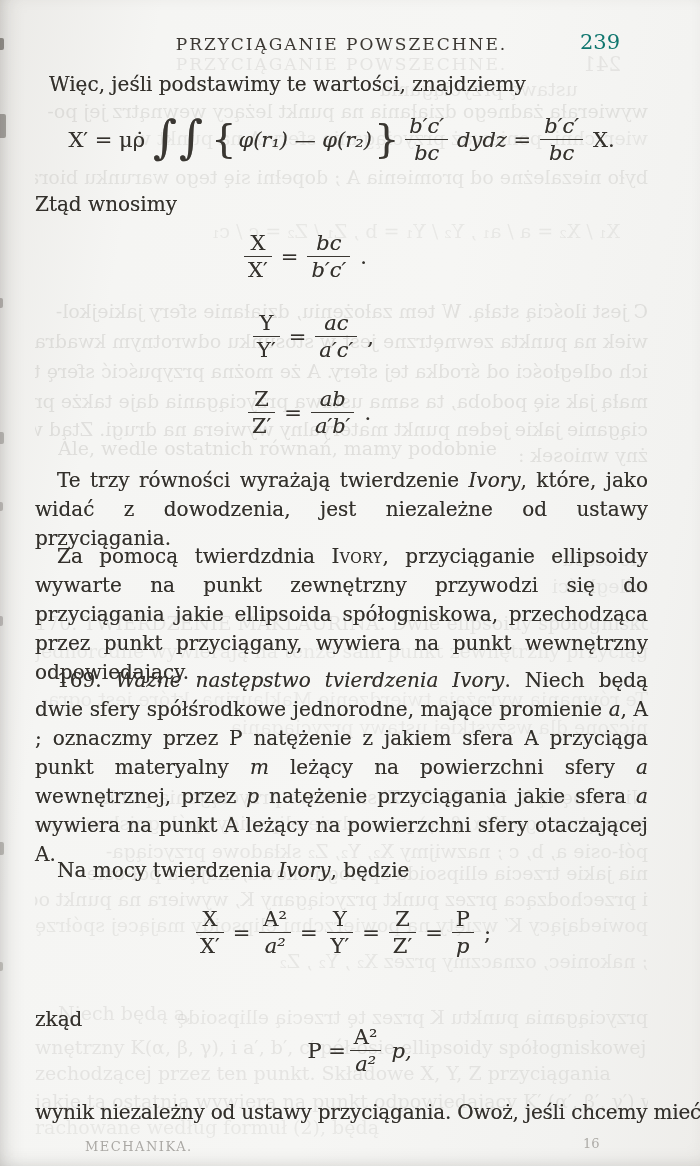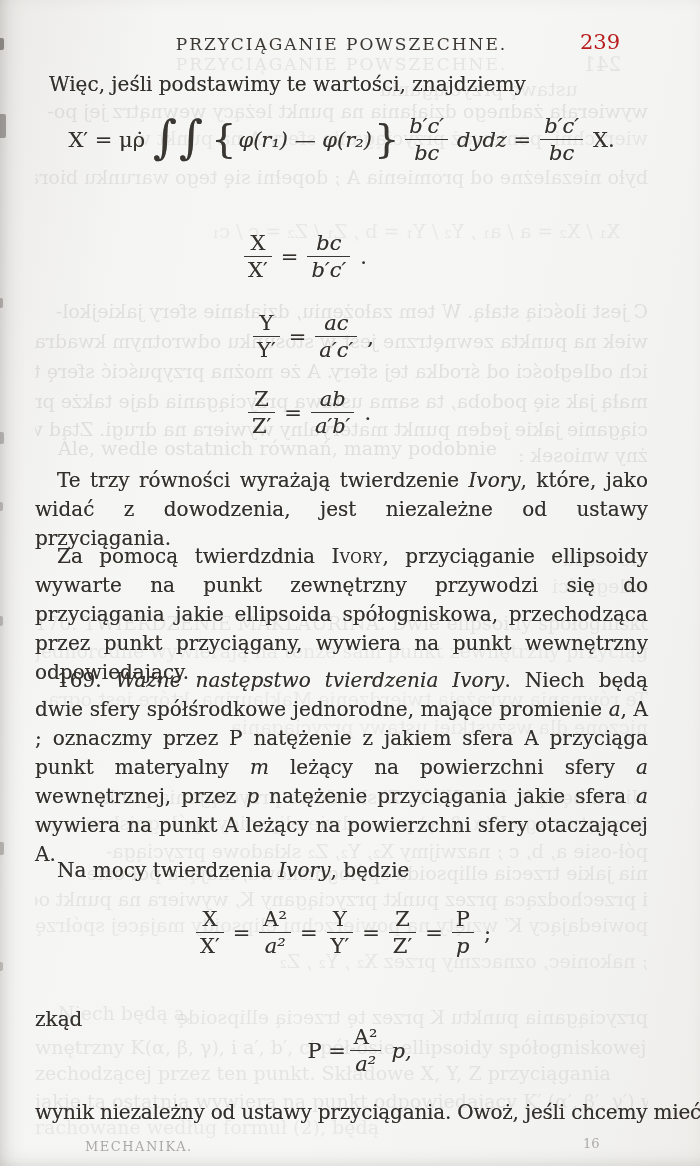--- a/index.html
+++ b/index.html
@@ -9,21 +9,21 @@
     font-family:"DejaVu Serif","Liberation Serif",serif;
     color:#33302b;
   }
   .page{position:absolute;inset:0;}
   .page::after{content:"";position:absolute;inset:0;pointer-events:none;
     box-shadow:inset 14px 0 26px -18px rgba(60,55,48,.35), inset 0 -10px 24px -16px rgba(60,55,48,.22);}
   
   .abs{position:absolute;}
   .col{left:35px;width:613px;}
   .header-title{top:34px;text-align:center;font-size:17px;letter-spacing:2px;color:#3c3833;}
-  .page-number{top:30px;right:80px;font-size:21px;color:#b91c1c;}
+  .page-number{top:30px;right:80px;font-size:21px;color:#0f766e;}
   .para{font-size:20px;line-height:29px;text-align:justify;
     text-shadow:0 0 .4px rgba(50,47,43,.55);}
   .indent{text-indent:22px;}
   .indent-sm{text-indent:14px;}
   .nowrap{white-space:nowrap;letter-spacing:-0.2px;text-align:center;}
   .it{font-style:italic;}
   .sc{font-variant:small-caps;letter-spacing:.5px;}
   
   .eq{display:flex;align-items:center;justify-content:center;
     font-size:21px;color:#34312c;text-shadow:0 0 .4px rgba(50,47,43,.5);}
@@ -116,20 +116,21 @@
         <span class="den it">bc</span>
       </span>
     <span class="it op">dydz =</span>
     <span class="frac">
         <span class="num it">b′c′</span>
         <span class="den it">bc</span>
       </span>
     <span class="tail">X.</span>
   </div>
 
+  <div class="abs col para" style="top:190px;"><span>Ztąd wnosimy</span></div>
 
   <div class="abs col eq" id="eq2">
     <span class="frac">
         <span class="num">X</span>
         <span class="den">X′</span>
       </span>
     <span class="op">=</span>
     <span class="frac">
         <span class="num it">bc</span>
         <span class="den it">b′c′</span>

